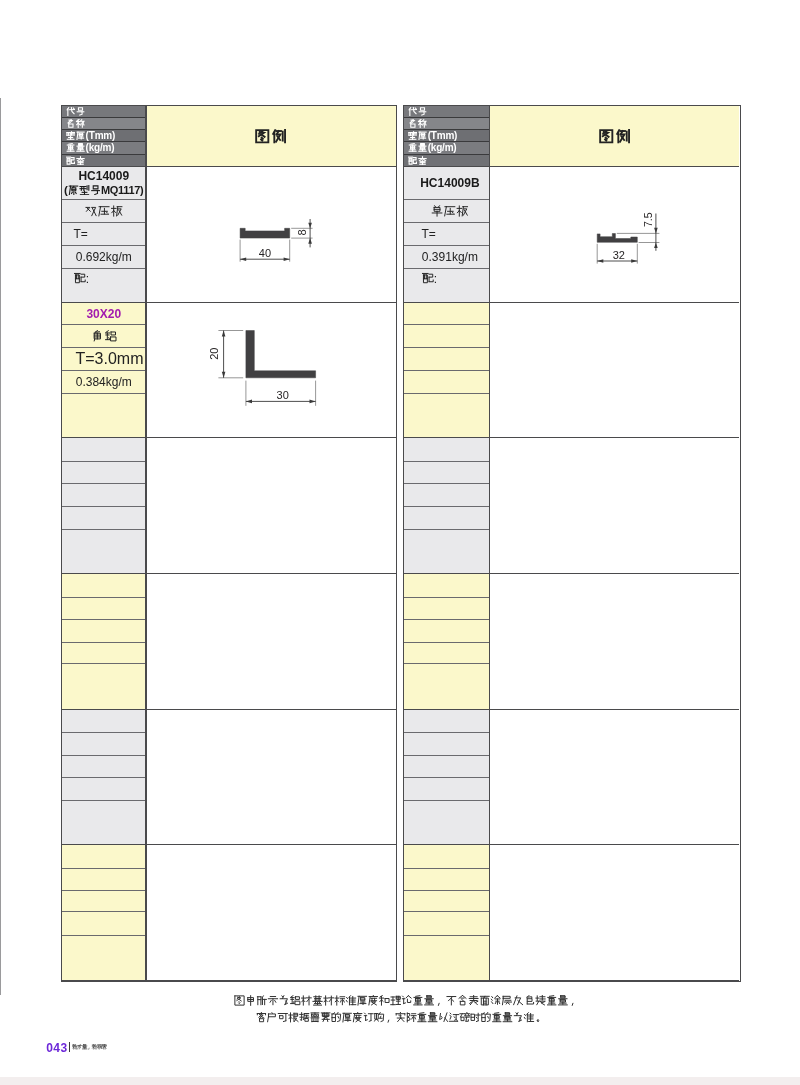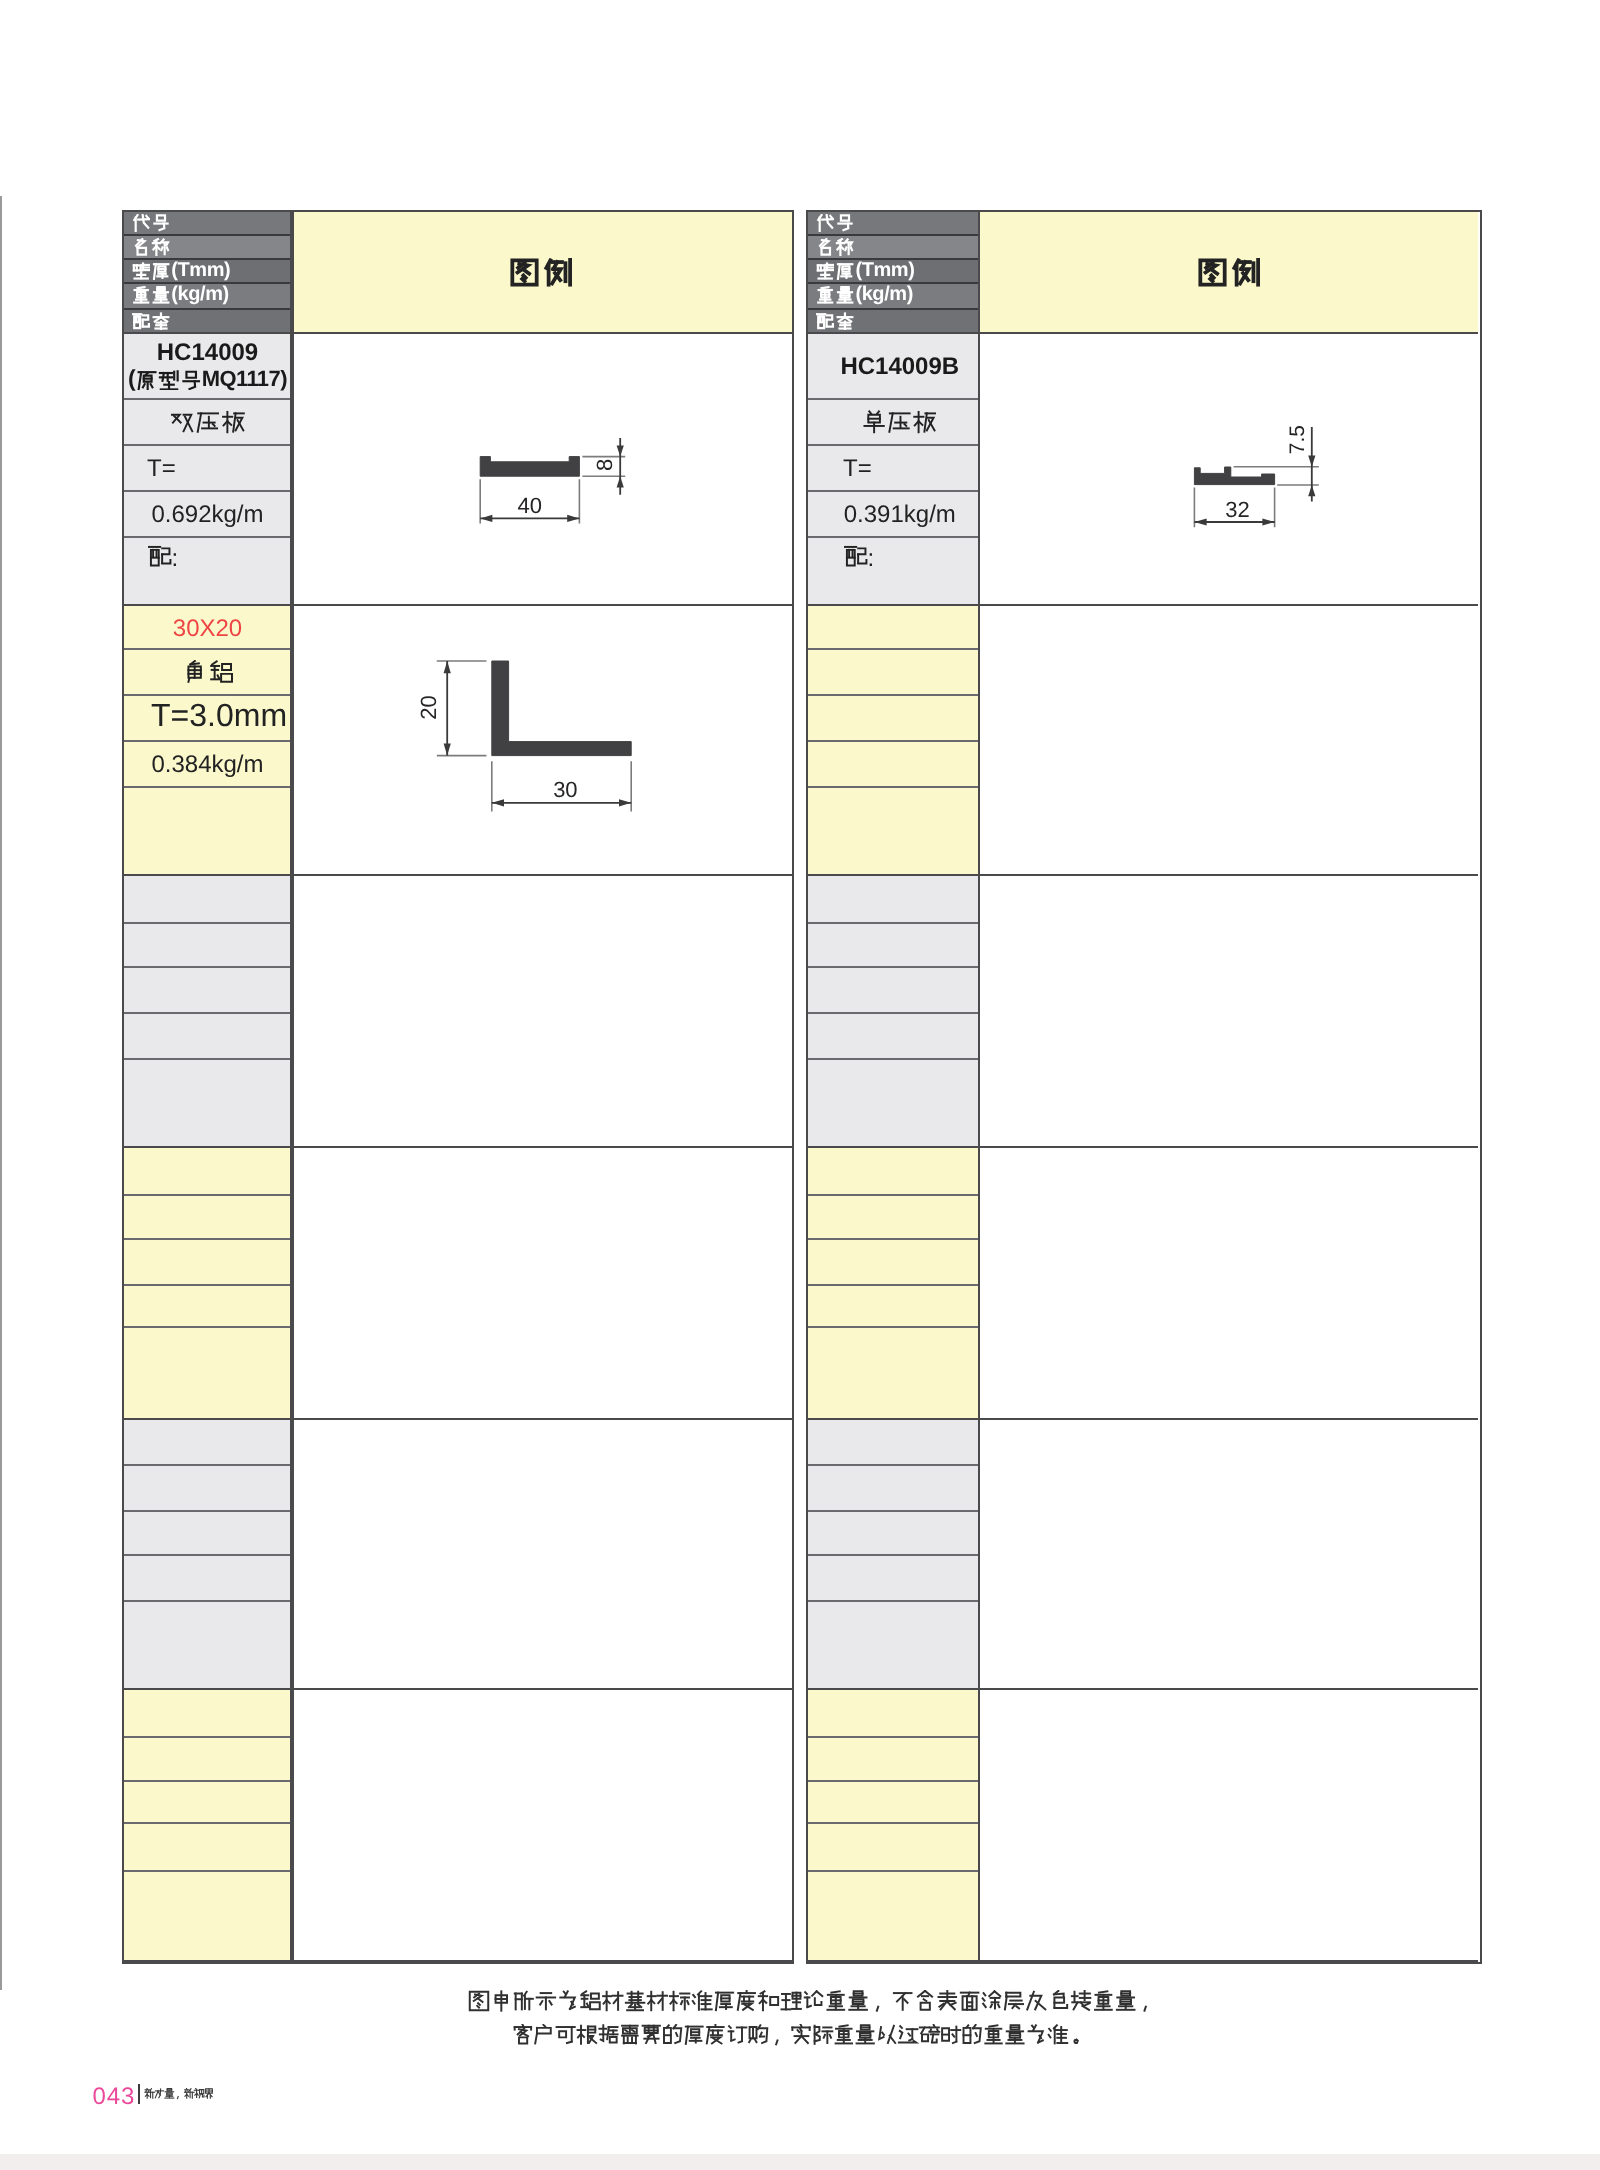--- a/index.html
+++ b/index.html
@@ -891,21 +891,21 @@
 
 <div class="cc" style="left:61.5px;top:250.0px;width:84.5px;height:13px;font-size:12px;color:#222">0.692kg/m</div>
 
 <div class="cl" style="left:73.5px;top:272.0px;height:13px;color:#222">
       <svg class="ct" width="12.2" height="12.2" viewBox="0 0 100.0 100" stroke-width="8">
         <use href="#c914D" x="0.0" y="0" width="100" height="100"></use>
       </svg>
       <span style="font-size:12px">:</span>
     </div>
 
-<div class="cc" style="left:61.5px;top:307.3px;width:84.5px;height:13px;font-weight:normal;font-size:12px;color:#ef4444">30X20</div>
+<div class="cc" style="left:61.5px;top:307.3px;width:84.5px;height:13px;font-weight:bold;font-size:12px;color:#a21caf">30X20</div>
 
 <div class="cc" style="left:61.5px;top:329.5px;width:84.5px;height:13px;color:#222">
       <svg class="ct" width="26.0" height="12.4" viewBox="0 0 209.7 100" stroke-width="8">
         <use href="#c89D2" x="0.0" y="0" width="100" height="100"></use>
         <use href="#c94DD" x="109.7" y="0" width="100" height="100"></use>
       </svg>
     </div>
 
 <div class="cl" style="left:75.5px;top:352.3px;height:13px;font-size:16px;color:#222">T=3.0mm</div>
 
@@ -1041,21 +1041,21 @@
         <use href="#c65F6" x="1981.5" y="0" width="100" height="100"></use>
         <use href="#c7684" x="2080.6" y="0" width="100" height="100"></use>
         <use href="#c91CD" x="2179.6" y="0" width="100" height="100"></use>
         <use href="#c91CF" x="2278.7" y="0" width="100" height="100"></use>
         <use href="#c4E3A" x="2377.8" y="0" width="100" height="100"></use>
         <use href="#c51C6" x="2476.9" y="0" width="100" height="100"></use>
         <use href="#c3002" x="2575.9" y="0" width="100" height="100"></use>
       </svg>
     </div>
 
-<div style="position:absolute;left:46.3px;top:1040.5px;font-weight:normal;font-size:12px;color:#ec4899;letter-spacing:0.4px">043</div>
+<div style="position:absolute;left:46.3px;top:1040.5px;font-weight:bold;font-size:12px;color:#6d28d9;letter-spacing:0.4px">043</div>
 
 <div style="position:absolute;left:68.5px;top:1042px;width:1.3px;height:10px;background:#3a3a3a;"></div>
 
 <div style="position:absolute;left:71.5px;top:1044.3px;color:#3a3a3a;">
       <svg class="ct" width="35.3" height="5.6" viewBox="0 0 630.4 100" stroke-width="10">
         <use href="#c65B0" x="0.0" y="0" width="100" height="100"></use>
         <use href="#c529B" x="88.4" y="0" width="100" height="100"></use>
         <use href="#c91CF" x="176.8" y="0" width="100" height="100"></use>
         <use href="#c002C" x="265.2" y="0" width="100" height="100"></use>
         <use href="#c65B0" x="353.6" y="0" width="100" height="100"></use>

